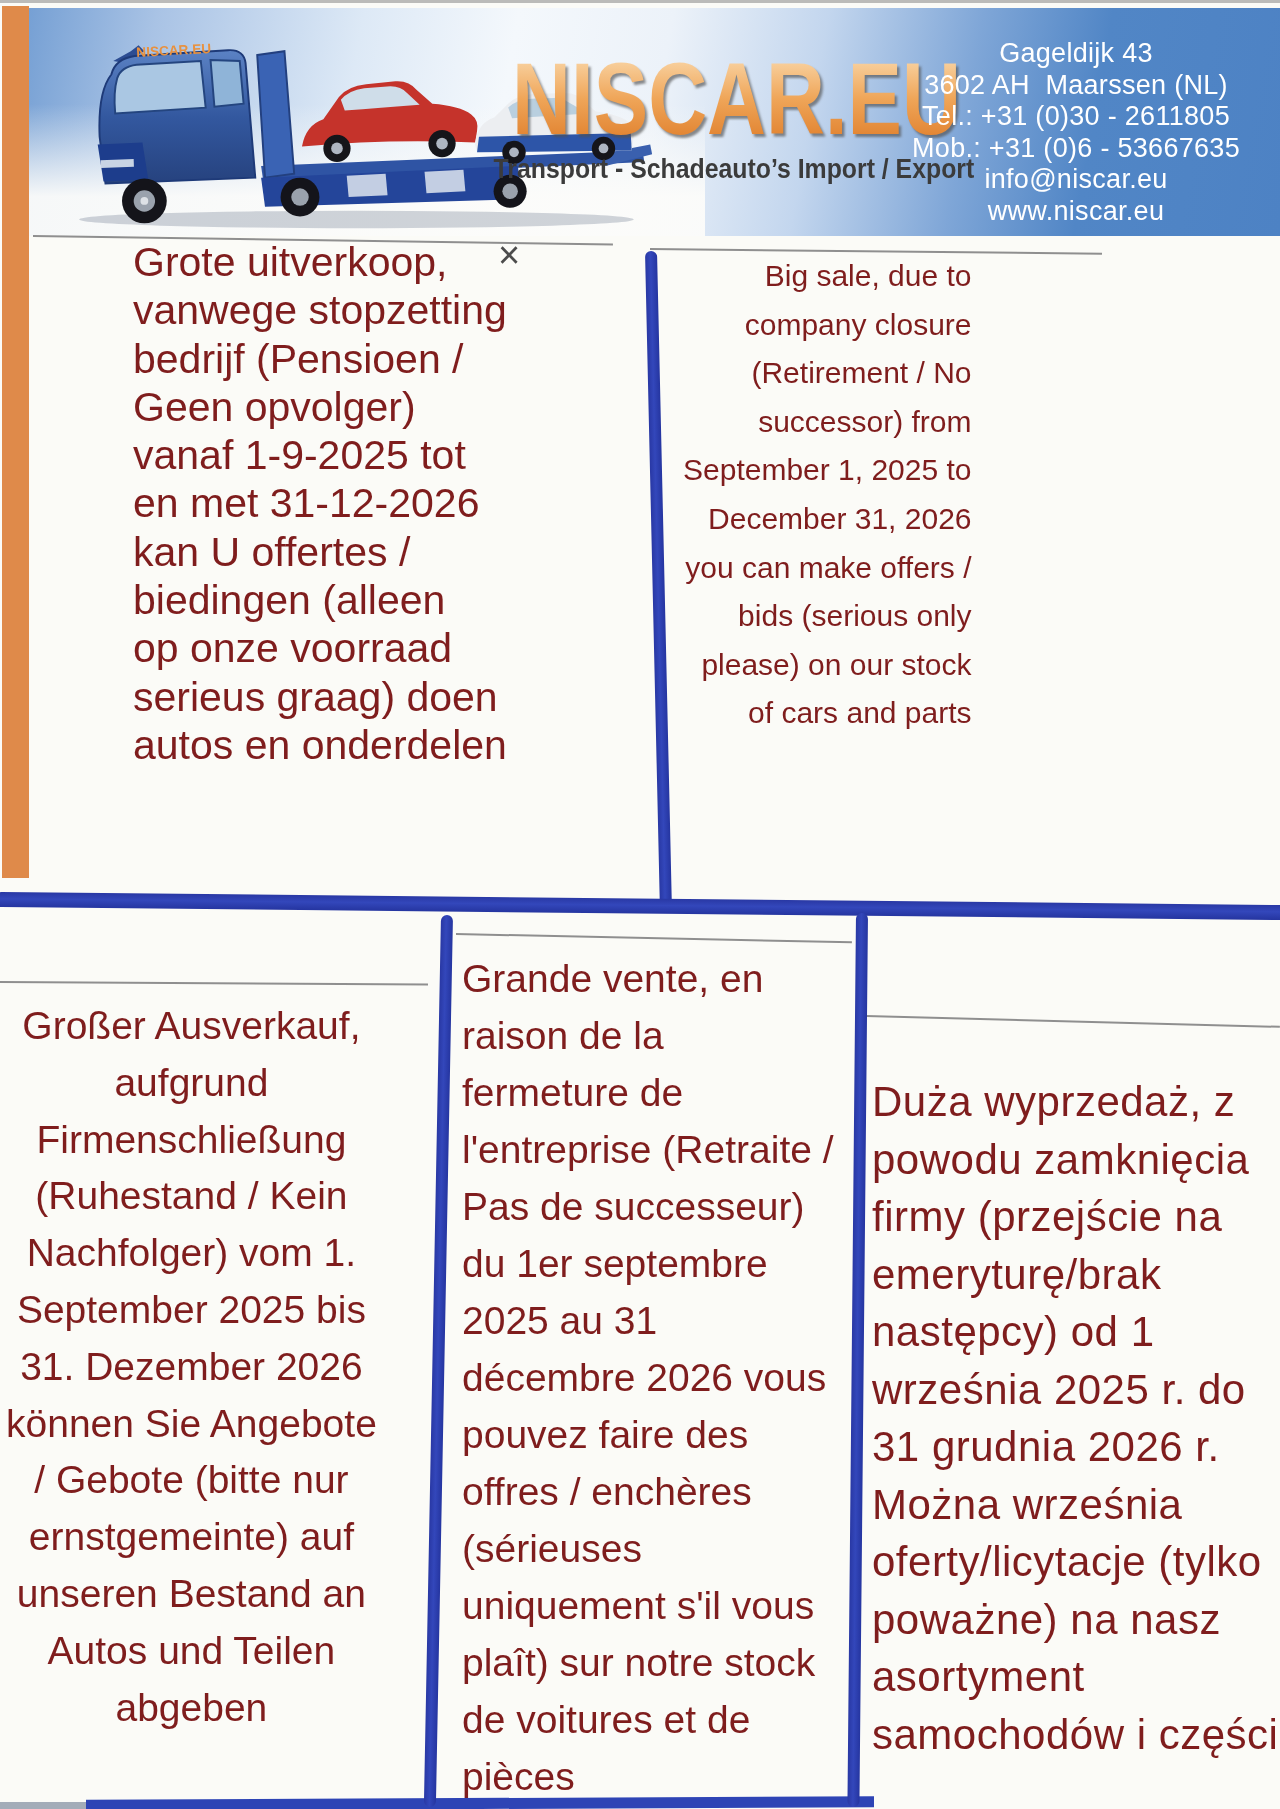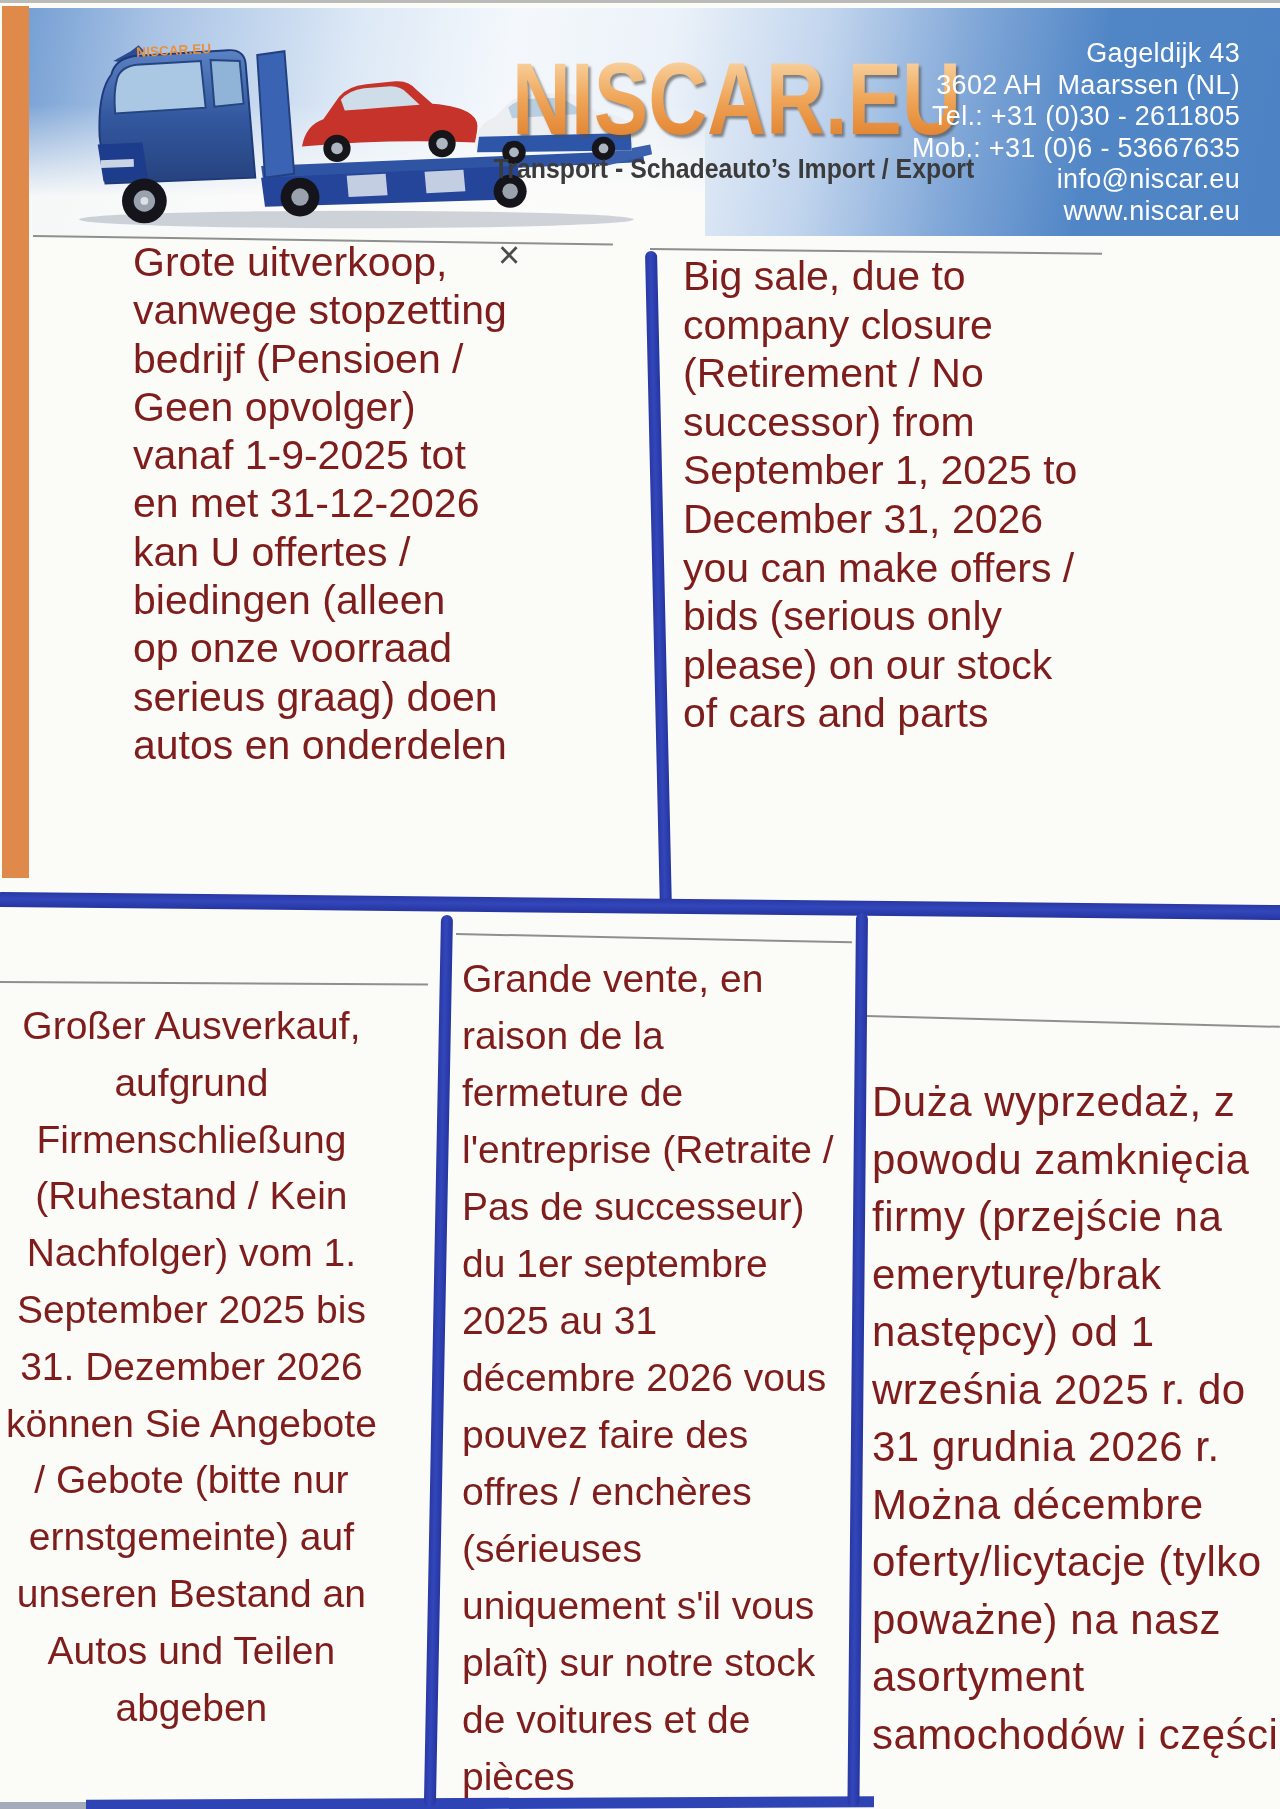--- a/index.html
+++ b/index.html
@@ -31,30 +31,30 @@
     -webkit-background-clip:text; background-clip:text;
     -webkit-text-fill-color:transparent; color:transparent;
     filter:drop-shadow(3px 3px 1px rgba(80,80,80,.65));
     white-space:nowrap;
   }
   .tagline {
     margin-top:4px; font-weight:700; font-size:27px; color:#3b3b3b;
     transform:scaleX(.92); transform-origin:45% 50%; white-space:nowrap;
   }
   .contact {
-    position:absolute; right:40px; top:30px; z-index:3; text-align:right;
+    position:absolute; right:40px; top:30px; z-index:3; text-align:center;
     color:#ffffff; font-size:27px; line-height:31.5px; letter-spacing:.3px;
   }
   .contact .tline { white-space:pre; }
 
   
   .tblock { position:absolute; color:#7f1d1d; z-index:2; }
   .tblock .tline { white-space:pre; }
   .b-nl { left:133px; top:238px;  font-size:41px; line-height:48.3px; }
-  .b-en { left:683px; top:252px;  font-size:41px; line-height:48.6px; }
+  .b-en { left:683px; top:252px;  font-size:30px; line-height:48.6px;text-align:right; }
   .b-de { left:6px;   top:998px;  font-size:39px; line-height:56.8px;text-align:center; }
   .b-fr { left:462px; top:950px;  font-size:39px; line-height:57px; }
   .b-pl { left:872px; top:1073px; font-size:42px; line-height:57.5px; letter-spacing:.5px; }
 
   .close {
     position:absolute; left:498px; top:236px; z-index:4;
     font-family:inherit; font-size:38px; line-height:1; color:#4c4c4c;
     background:none; border:none; padding:0; cursor:pointer;
   }
 
@@ -233,21 +233,21 @@
   <div class="marker v v3"></div>
   <div class="thinline l-pl"></div>
   <section class="tblock b-pl">
       <div class="tline">Duża wyprzedaż, z</div>
       <div class="tline">powodu zamknięcia</div>
       <div class="tline">firmy (przejście na</div>
       <div class="tline">emeryturę/brak</div>
       <div class="tline">następcy) od 1</div>
       <div class="tline">września 2025 r. do</div>
       <div class="tline">31 grudnia 2026 r.</div>
-      <div class="tline">Można décembre</div>
+      <div class="tline">Można września</div>
       <div class="tline">oferty/licytacje (tylko</div>
       <div class="tline">poważne) na nasz</div>
       <div class="tline">asortyment</div>
       <div class="tline">samochodów i części</div>
     </section>
 
   <div class="bottom-strip"></div>
   <div class="bottom-corner"></div>
 </div>
 

